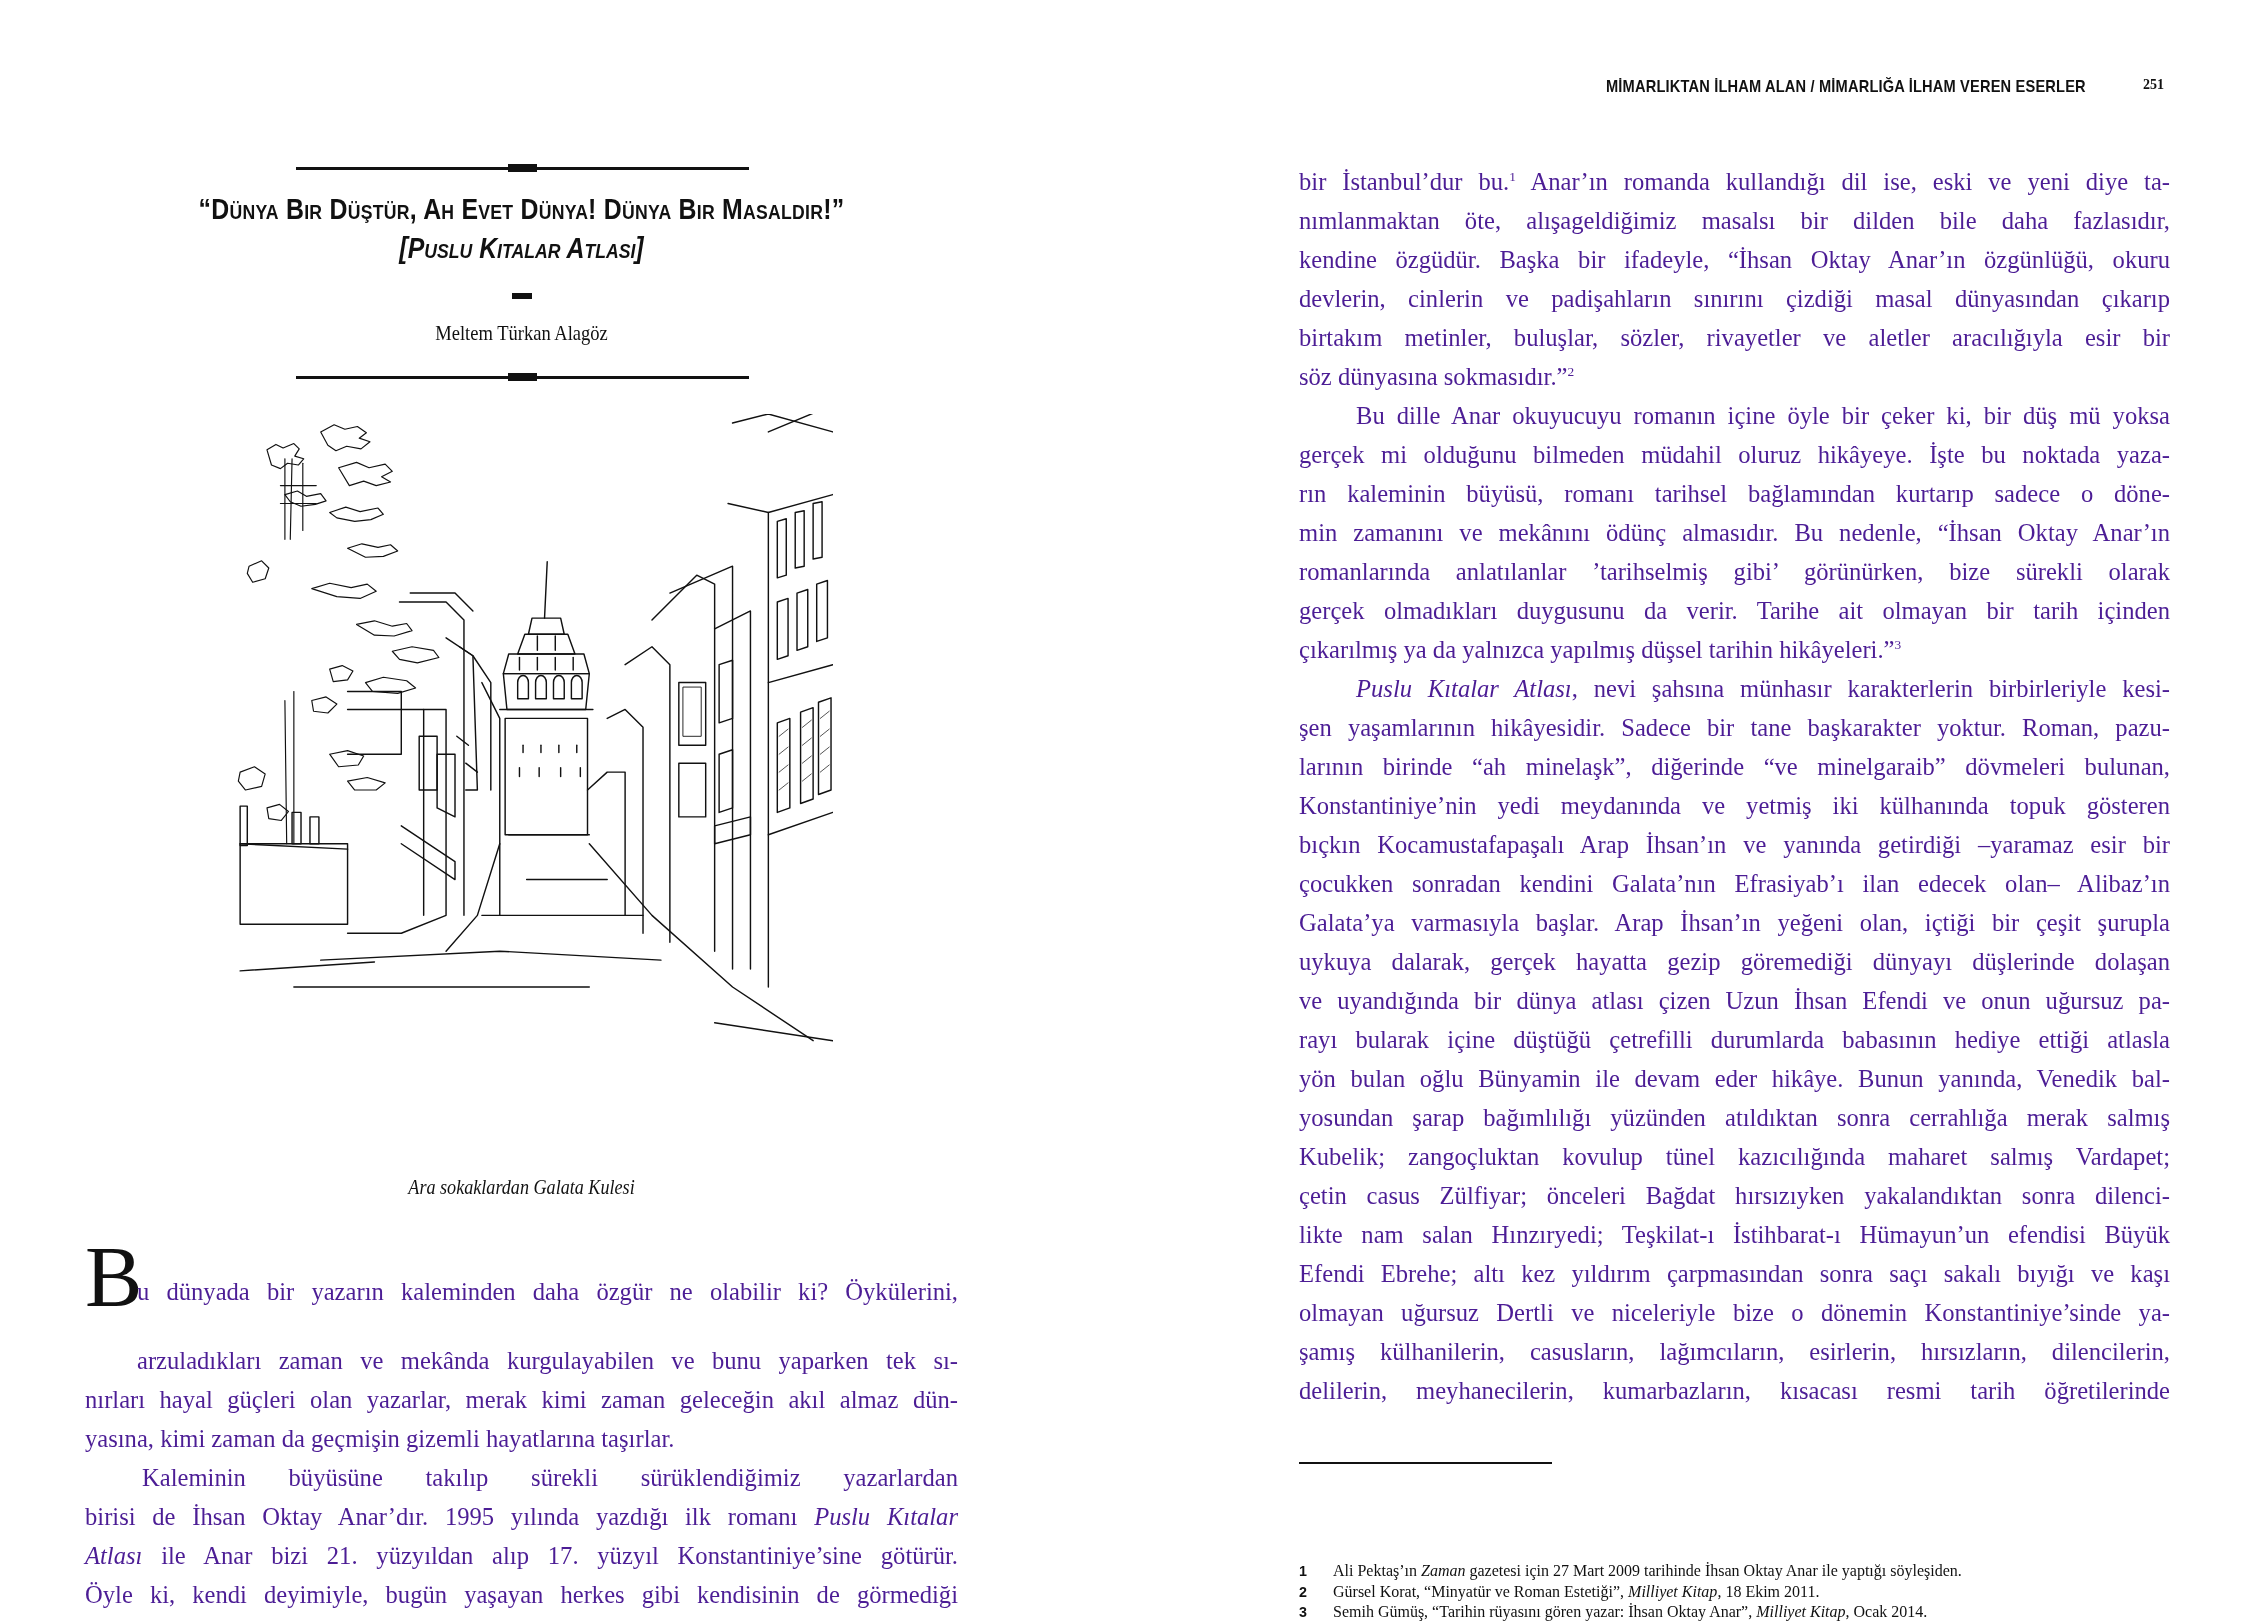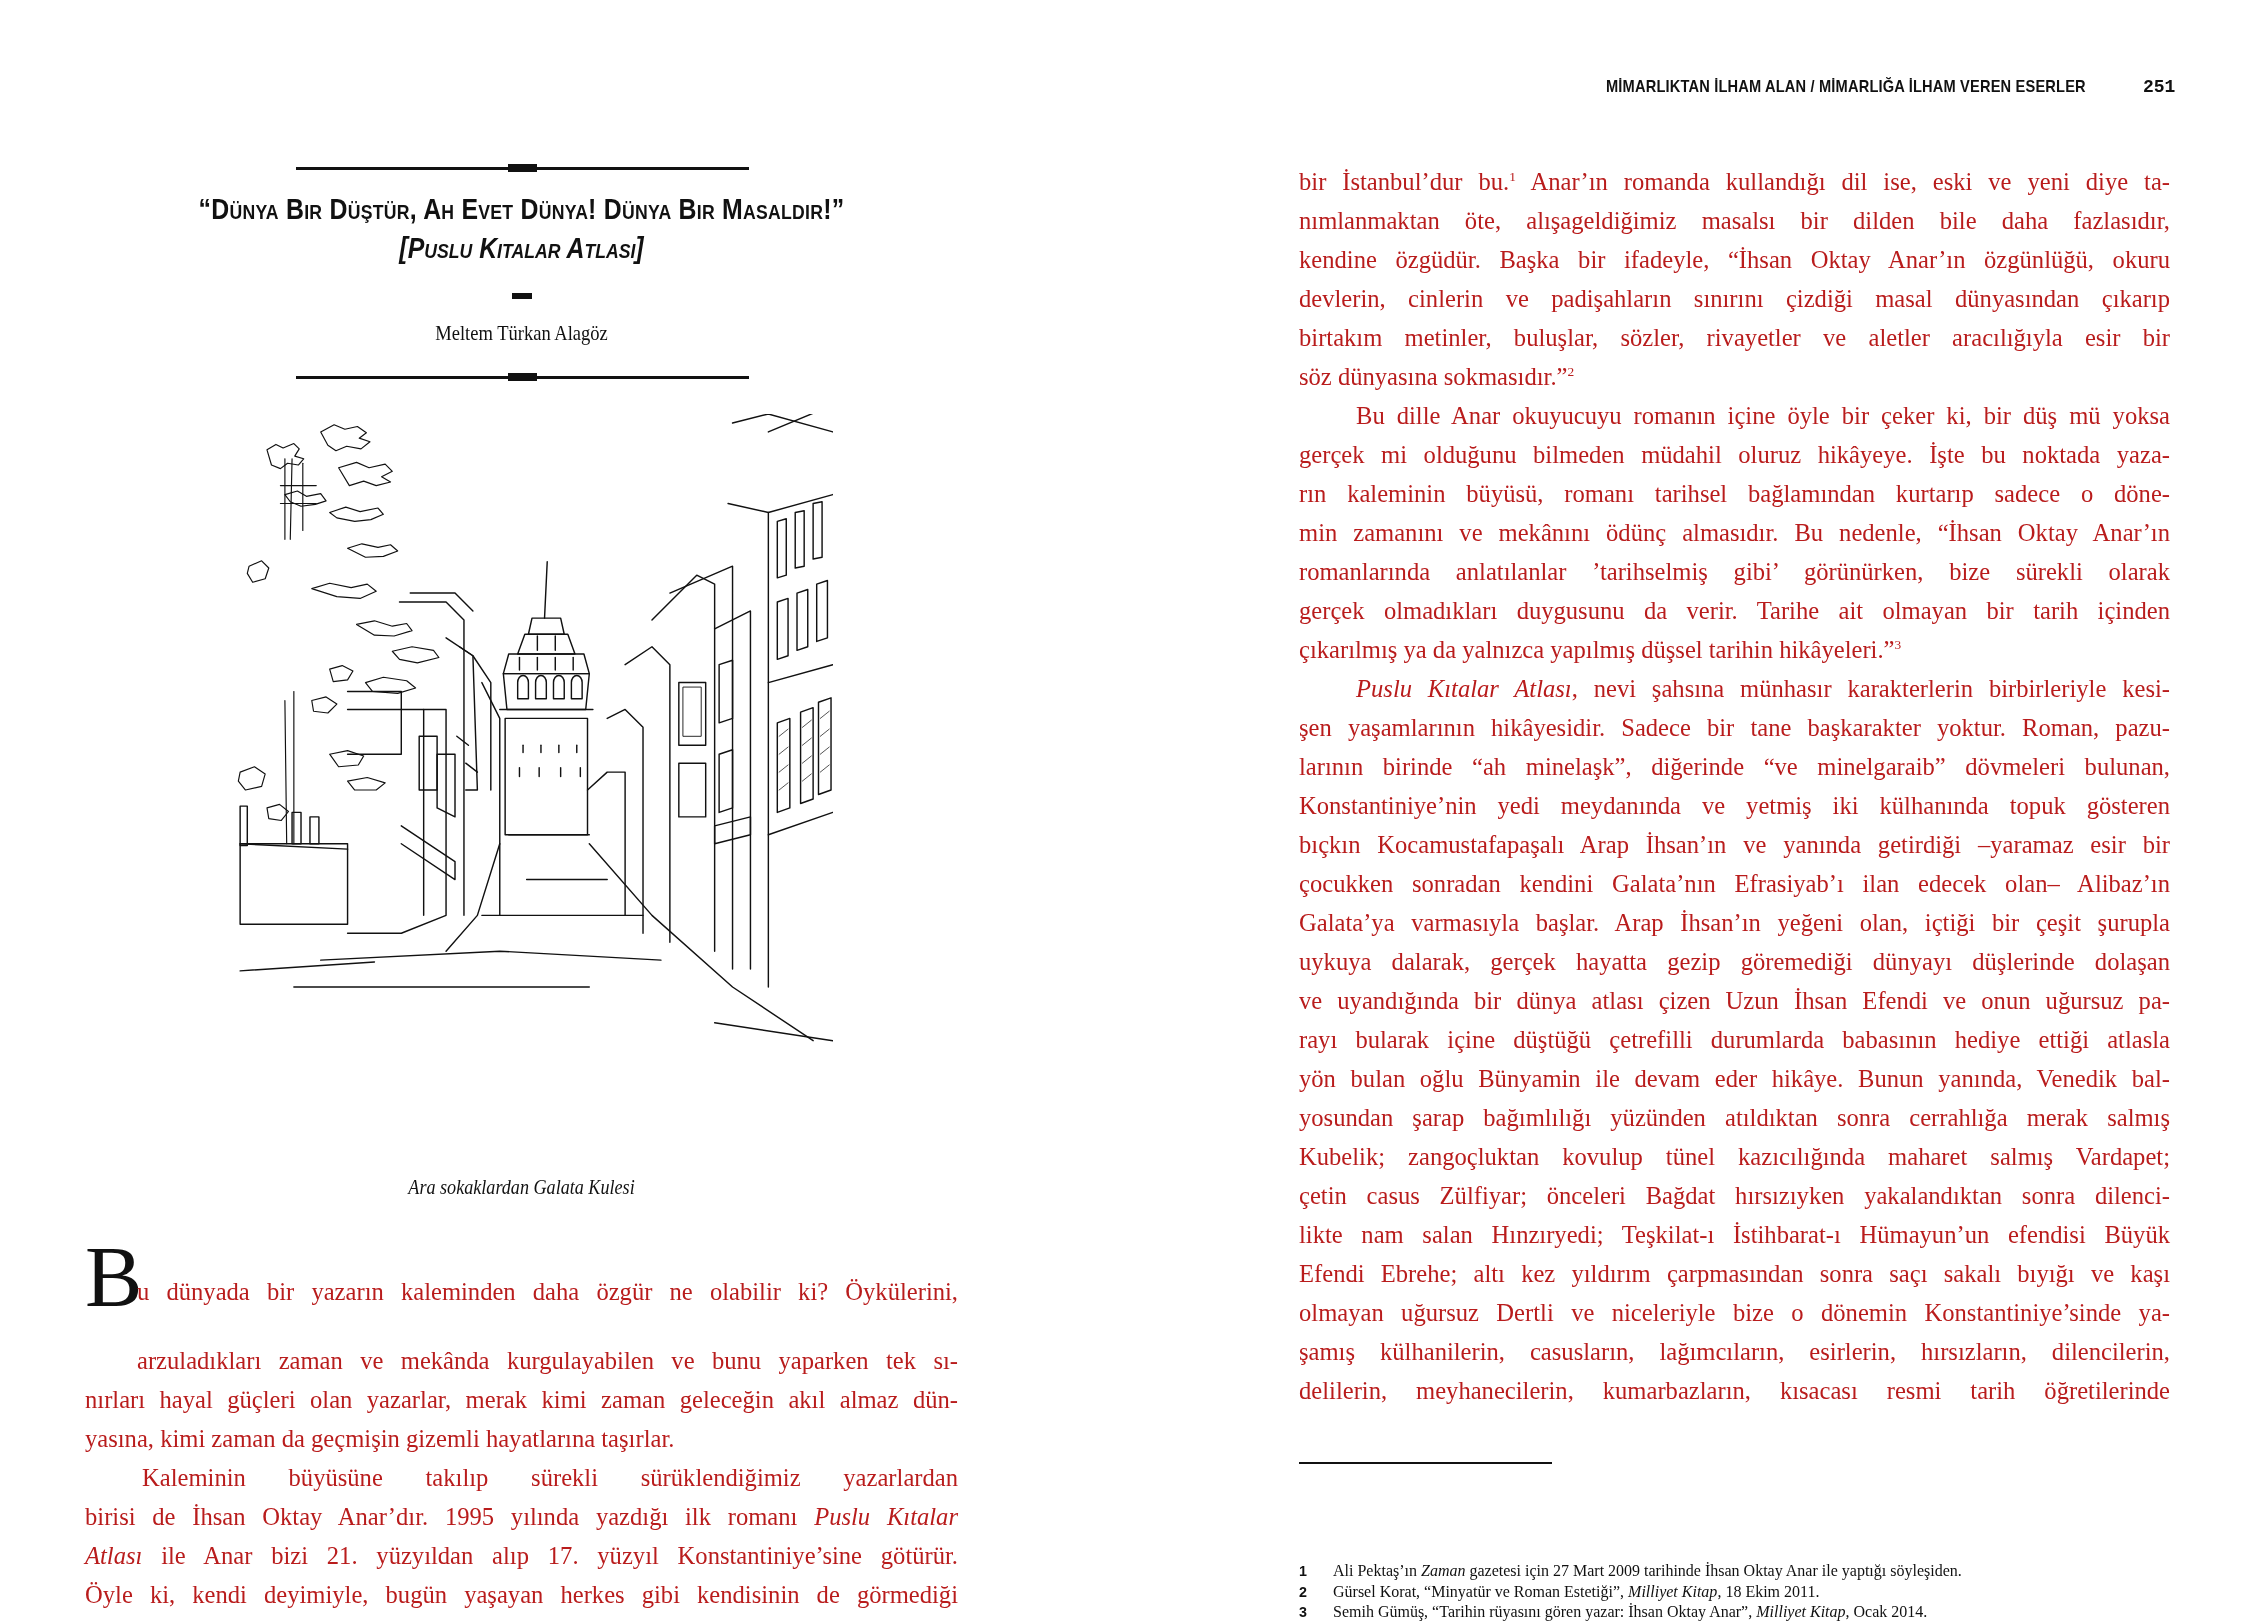--- a/index.html
+++ b/index.html
@@ -9,21 +9,21 @@
   .page-right { left: 1128px; width: 1128px; }
 
   .running-head {
     position: absolute; left: 1606px; top: 77px;
     font-family: "Liberation Sans", sans-serif; font-weight: bold;
     font-size: 17px; letter-spacing: 0.2px; transform: scaleX(0.86); transform-origin: left center;
     white-space: nowrap;
   }
   .page-number {
     position: absolute; left: 2143px; top: 77px;
-    font-family: Liberation Mono, monospace; font-weight: bold; font-size: 18px;
+    font-family: Liberation Serif, serif; font-weight: bold; font-size: 14px;
   }
 
   .ornament-rule { position: absolute; left: 296px; width: 453px; height: 2.7px; background: #111; }
   .ornament-rule .center-block { position: absolute; left: 212px; top: -2.7px; width: 29px; height: 7.2px; background: #111; }
   .rule-top { top: 167px; }
   .rule-bottom { top: 376px; }
 
   .title-block { position: absolute; left: 85px; width: 873px; text-align: center; }
   .main-title {
     position: absolute; left: 0; width: 873px; top: 192px; text-align: center;
@@ -46,21 +46,21 @@
 
   .sketch { position: absolute; left: 231px; top: 414px; width: 602px; height: 761px; }
   .caption {
     position: absolute; left: 85px; width: 873px; top: 1176px; text-align: center;
     font-family: "Liberation Serif", serif; font-style: italic; font-size: 20.6px;
     transform: scaleX(0.88); transform-origin: center center;
   }
 
   .body-text {
     position: absolute; font-family: "Liberation Serif", serif; font-size: 24.6px; line-height: 39px;
-    text-align: justify; color: #b91c1c;
+    text-align: justify; color: #4c1d95;
   }
   .body-left { left: 85px; top: 1242px; width: 873px; }
   .body-right { left: 1299px; top: 162px; width: 871px; }
   .line {
     display: block; height: 39px; white-space: nowrap; text-align-last: justify; text-align: justify;
     overflow: visible;
   }
   .line.last { text-align-last: left; }
   .line.indent { padding-left: 57px; }
   .line.cap-indent { padding-left: 52px; margin-top: 30px; }

